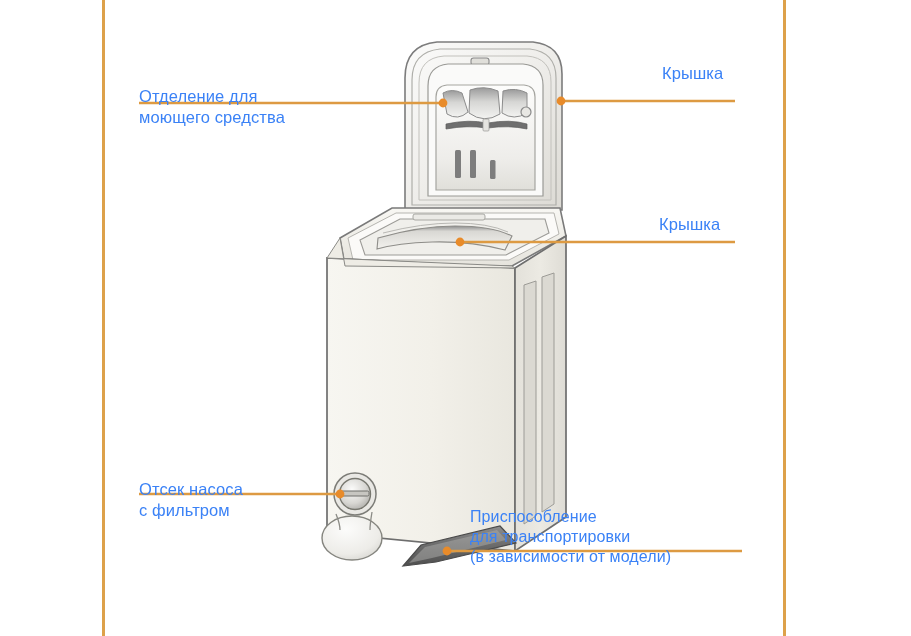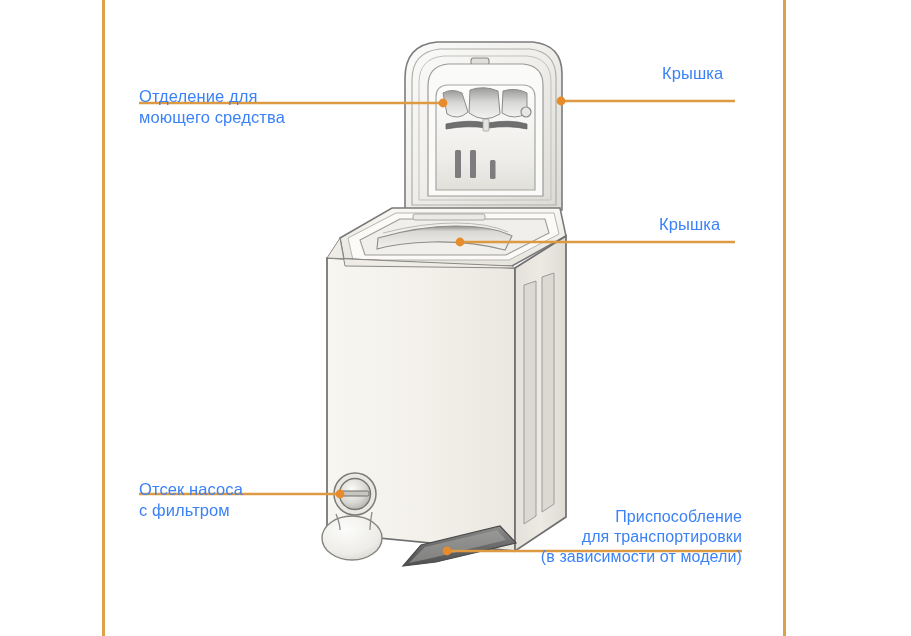--- a/index.html
+++ b/index.html
@@ -39,21 +39,21 @@
   
   .callout {
     position: absolute;
     color: #3b82f6;
     font-size: 16.5px;
     line-height: 21px;
     white-space: pre-line;
     letter-spacing: 0.1px;
   }
   .callout.left-block  { text-align: left; }
-  .callout.right-block { text-align: right; }
+  .callout.right-block { }
 
   #label-detergent  { left: 139px; top: 86px;  width: 260px; }
   #label-lid        { left: 662px; top: 63px;  width: 200px; }
   #label-drum       { left: 659px; top: 214px; width: 200px; }
   #label-pump       { left: 139px; top: 448px; width: 230px; margin-top: 31px; }
   #label-transport  { left: 470px; top: 507px; width: 272px; font-size: 16px; line-height: 20px;}
 </style>
 </head>
 <body>
 

